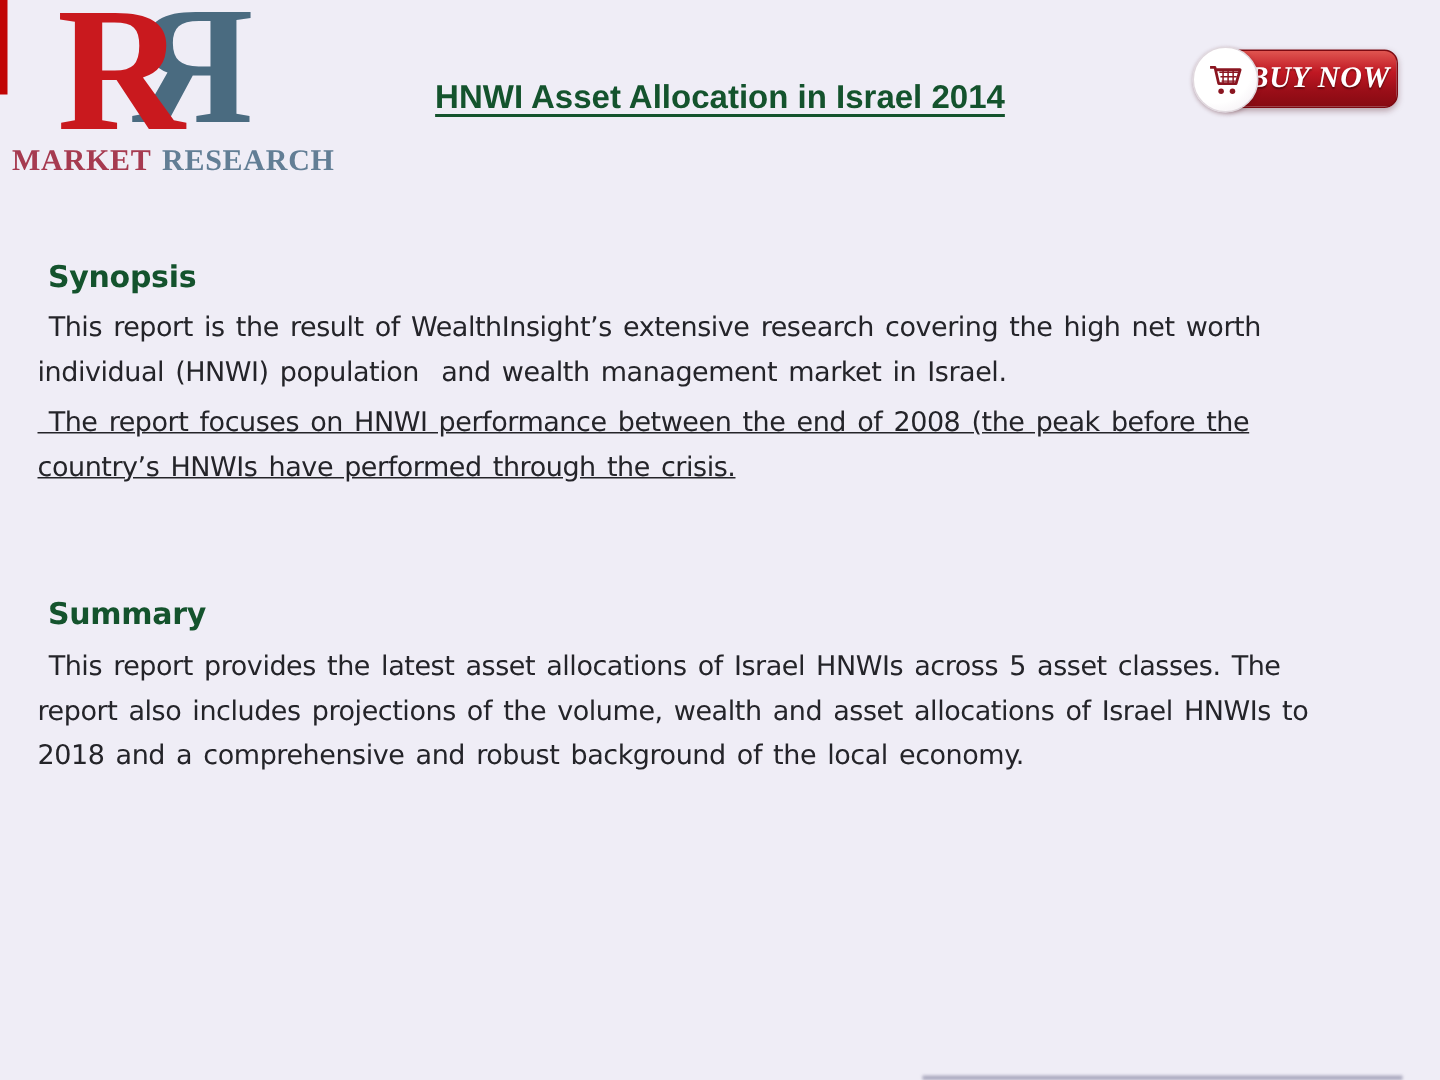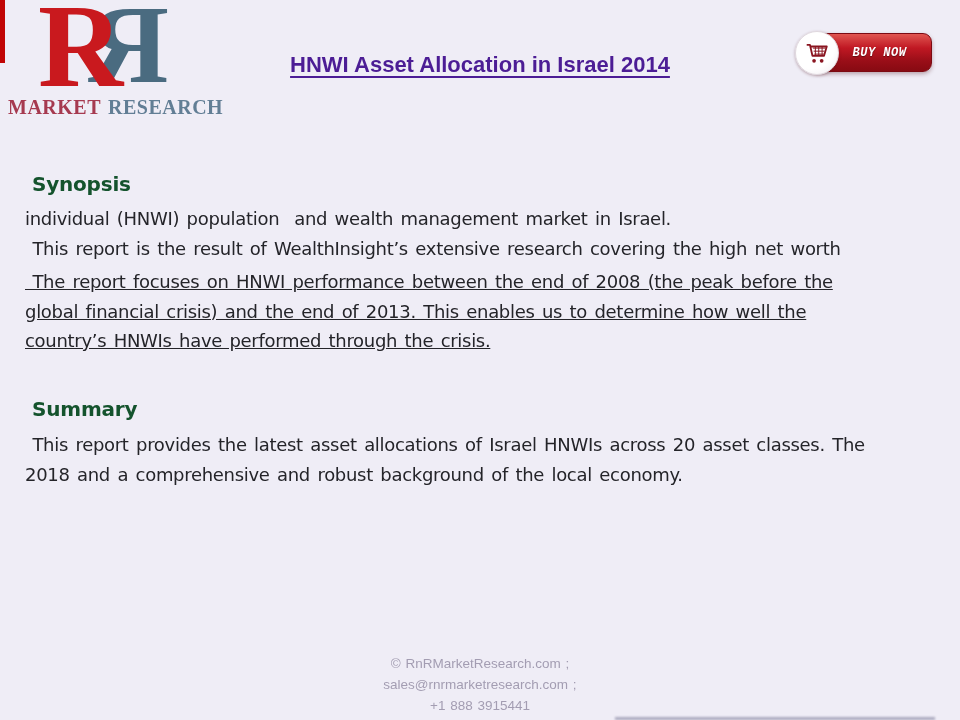--- a/index.html
+++ b/index.html
@@ -17,31 +17,31 @@
   .logo-r{position:absolute; left:32px; top:-14px; font-family:"Liberation Serif", serif;
     font-weight:bold; font-size:118px; line-height:1; color:#c9191e; z-index:2;}
   .logo-words{position:absolute; left:2px; top:94px; width:248px;
     font-family:"Liberation Serif", serif; font-weight:bold; font-size:20px; letter-spacing:.5px; white-space:nowrap;}
   .w-market{color:#a63a50;}
   .w-research{color:#627e95; margin-left:7px;}
   
   .title-wrap{position:absolute; left:0; top:52px; width:100%; text-align:center; z-index:3;}
   .title{
     font-family:"Liberation Sans", sans-serif; font-weight:bold; font-size:22px;
-    color:#4c1d95; text-decoration:underline; text-underline-offset:4px; cursor:pointer;
+    color:#14532d; text-decoration:underline; text-underline-offset:4px; cursor:pointer;
   }
   
   .buy{position:absolute; top:30px; right:28px; width:137px; height:45px; cursor:pointer;}
   .buy-rect{position:absolute; left:17px; top:3px; right:0; bottom:3px; border-radius:9px;
     background:linear-gradient(180deg,#e05550 0%,#c01823 38%,#9a0e18 72%,#870a12 100%);
     border:1px solid #7c0a12; box-shadow:0 2px 4px rgba(80,20,30,.35);}
   .buy-label{position:absolute; left:34px; right:2px; top:3px; bottom:3px;
     display:flex; align-items:center; justify-content:center;
-    font-family:Liberation Mono, monospace; font-weight:bold; font-style:italic;
-    font-size:12px; letter-spacing:.5px; color:#ffffff; white-space:nowrap;
+    font-family:Liberation Serif, serif; font-weight:bold; font-style:italic;
+    font-size:20px; letter-spacing:.5px; color:#ffffff; white-space:nowrap;
     text-shadow:0 1px 1px rgba(0,0,0,.4);}
   .buy-circle{position:absolute; left:0; top:1px; width:42px; height:42px; border-radius:50%;
     background:radial-gradient(circle at 35% 30%, #ffffff 60%, #efe9ef 100%);
     border:1px solid #e0d8de; box-shadow:0 1px 3px rgba(80,20,30,.35);
     display:flex; align-items:center; justify-content:center; z-index:2;}
   
   .heading{position:absolute; left:32px; font-size:20px; font-weight:bold; color:#14532d;
     white-space:pre; letter-spacing:-.2px;}
   .h-synopsis{top:172px;}
   .h-summary{top:397px;}
@@ -85,36 +85,31 @@
         <path d="M2.5 4.5h3l2.3 10h10.7l2.5-8.5H6.2" stroke="#8a1520" stroke-width="1.7" stroke-linejoin="round"></path>
         <path d="M8.2 7.5h11.5M8.9 10.3h10M9.6 13h8.6M10.5 6.3v8M13.6 6.3v8M16.7 6.3v8" stroke="#8a1520" stroke-width="0.9"></path>
         <circle cx="9.3" cy="19.2" r="1.7" fill="#8a1520"></circle>
         <circle cx="16.3" cy="19.2" r="1.7" fill="#8a1520"></circle>
       </svg>
     </span>
   </div>
 
   <div class="heading h-synopsis">Synopsis</div>
   <div class="para p1">
+    <div class="line"> This report is the result of WealthInsight’s extensive research covering the high net worth</div>
     <div class="line">individual (HNWI) population  and wealth management market in Israel.</div>
-    <div class="line"> This report is the result of WealthInsight’s extensive research covering the high net worth</div>
   </div>
   <div class="para p2">
     <div class="line"> The report focuses on HNWI performance between the end of 2008 (the peak before the</div>
-    <div class="line">global financial crisis) and the end of 2013. This enables us to determine how well the</div>
     <div class="line">country’s HNWIs have performed through the crisis.</div>
   </div>
 
   <div class="heading h-summary">Summary</div>
   <div class="para p3">
-    <div class="line"> This report provides the latest asset allocations of Israel HNWIs across 20 asset classes. The</div>
+    <div class="line"> This report provides the latest asset allocations of Israel HNWIs across 5 asset classes. The</div>
+    <div class="line">report also includes projections of the volume, wealth and asset allocations of Israel HNWIs to</div>
     <div class="line">2018 and a comprehensive and robust background of the local economy.</div>
   </div>
 
-  <div class="footer">
-    <div>© RnRMarketResearch.com ;</div>
-    <div>sales@rnrmarketresearch.com ;</div>
-    <div>+1 888 3915441</div>
-  </div>
 
   <div class="bottom-artifact"></div>
 
 </div>
 
 </body></html>

